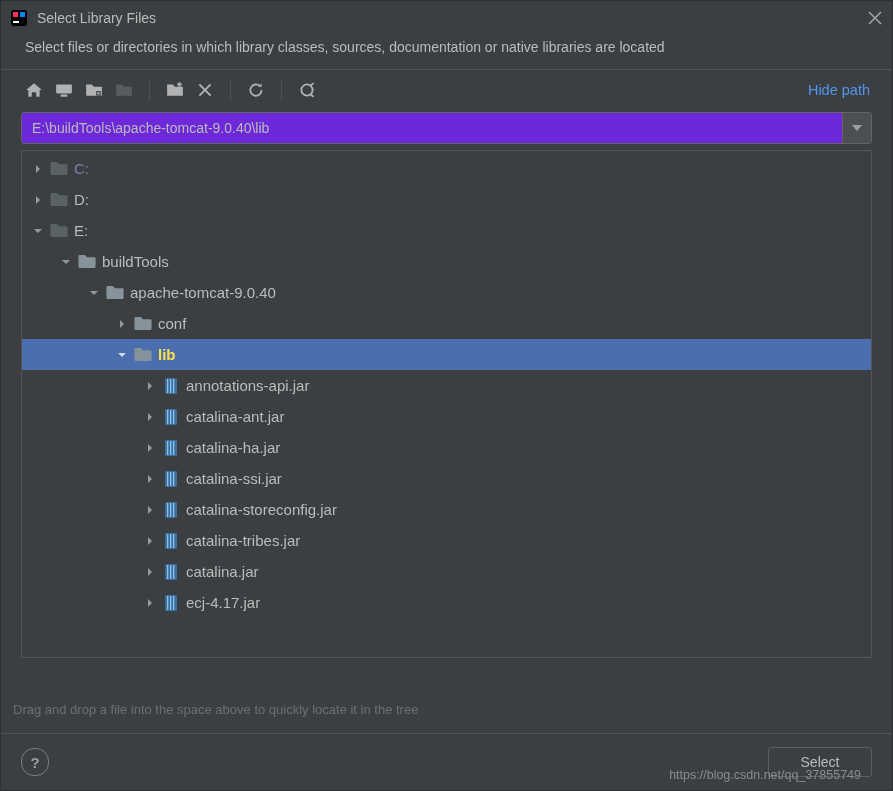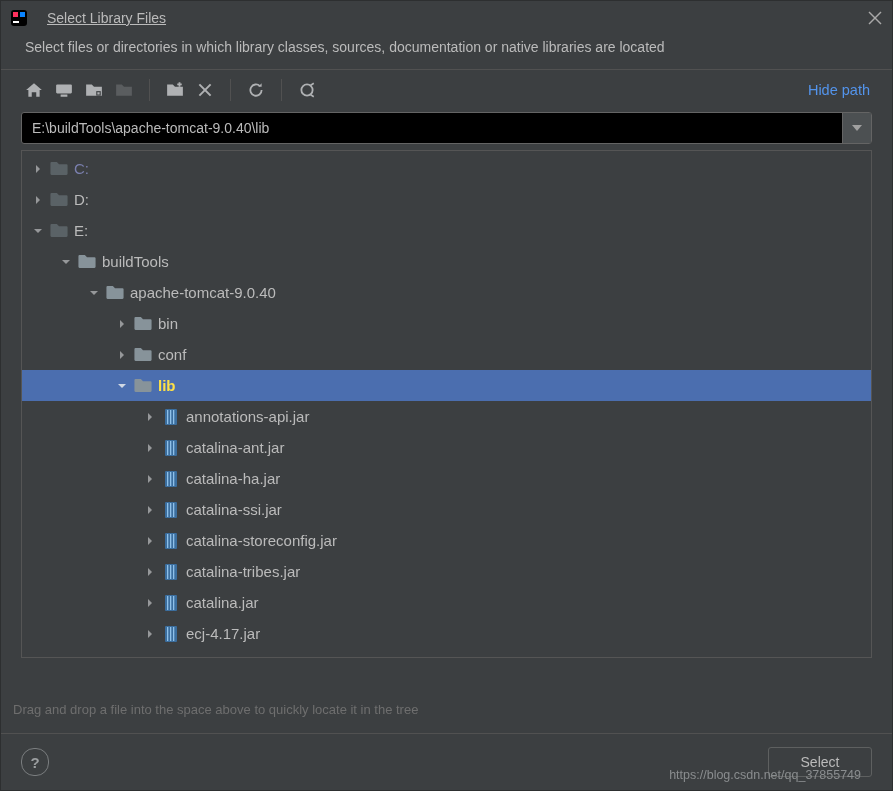--- a/index.html
+++ b/index.html
@@ -32,22 +32,21 @@
     position:relative;
     box-sizing:border-box;
     border:1px solid #2d2f30;
   }
   
   .titlebar{
     display:flex;
     align-items:center;
     height:34px;
     padding:0 10px;
-    gap:20px;
-    text-decoration:underline;
+    gap:10px;
   }
   .app-icon{width:16px;height:16px;display:inline-flex;}
   .titlebar .title{flex:1;font-size:14px;color:#bbbbbb;}
   .close-x{width:14px;height:14px;color:#a9a9a9;cursor:pointer;}
   .subtitle{
     padding:4px 24px 14px 24px;
     color:#bbbbbb;
     font-size:14px;
   }
   .hr{height:1px;background:#515151;margin:0 0 0 0;}
@@ -70,21 +69,21 @@
   .tsep{width:1px;height:22px;background:#515151;margin:0 8px;}
   .spacer{flex:1;}
   .hide-path{color:var(--link);font-size:14.5px;cursor:pointer;padding-right:2px;}
   
   .pathbar{
     display:flex;
     margin:2px 20px 6px 20px;
     height:30px;
     border:1px solid #646464;
     border-radius:3px;
-    background:#000000;
+    background:#6d28d9;
   }
   .path-input{
     flex:1;
     background:transparent;
     border:none;
     outline:none;
     color:#bbbbbb;
     font-size:14px;
     padding:0 10px;
   }
@@ -359,34 +358,20 @@
         <span class="arrow">
           <svg viewBox="0 0 10 10" width="10" height="10" fill="currentColor">
             <path d="M3 1l4 4-4 4z"></path>
           </svg>
         </span>
         <span class="ficon">
           <svg viewBox="0 0 16 14" width="18" height="15">
             <path fill="var(--folder)" d="M0 2a1 1 0 0 1 1-1h5l2 2h7a1 1 0 0 1 1 1v8a1 1 0 0 1-1 1H1a1 1 0 0 1-1-1z"></path>
           </svg>
         </span>
-        <span class="label">bin</span>
-      </div>
-      <div class="row">
-        <span class="indent" style="width: 84px;"></span>
-        <span class="arrow">
-          <svg viewBox="0 0 10 10" width="10" height="10" fill="currentColor">
-            <path d="M3 1l4 4-4 4z"></path>
-          </svg>
-        </span>
-        <span class="ficon">
-          <svg viewBox="0 0 16 14" width="18" height="15">
-            <path fill="var(--folder)" d="M0 2a1 1 0 0 1 1-1h5l2 2h7a1 1 0 0 1 1 1v8a1 1 0 0 1-1 1H1a1 1 0 0 1-1-1z"></path>
-          </svg>
-        </span>
         <span class="label">conf</span>
       </div>
       <div class="row selected">
         <span class="indent" style="width: 84px;"></span>
         <span class="arrow">
           <svg viewBox="0 0 10 10" width="10" height="10" fill="currentColor">
             <path d="M1 3l4 4 4-4z"></path>
           </svg>
         </span>
         <span class="ficon">

